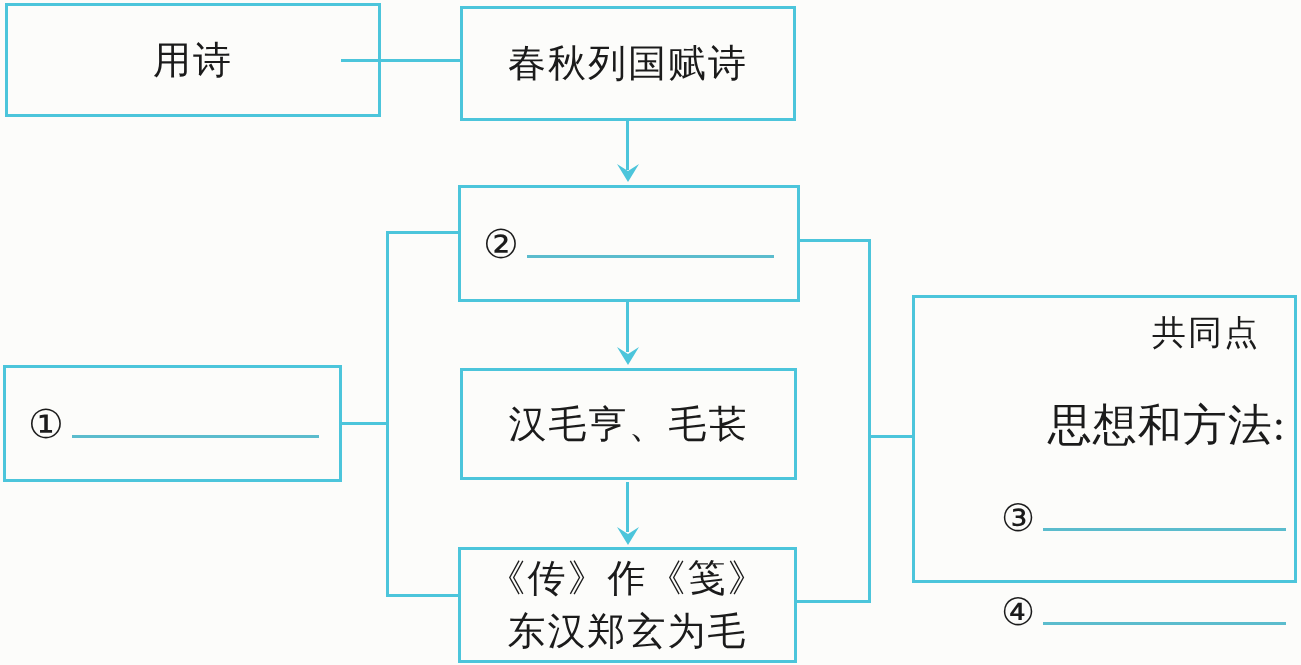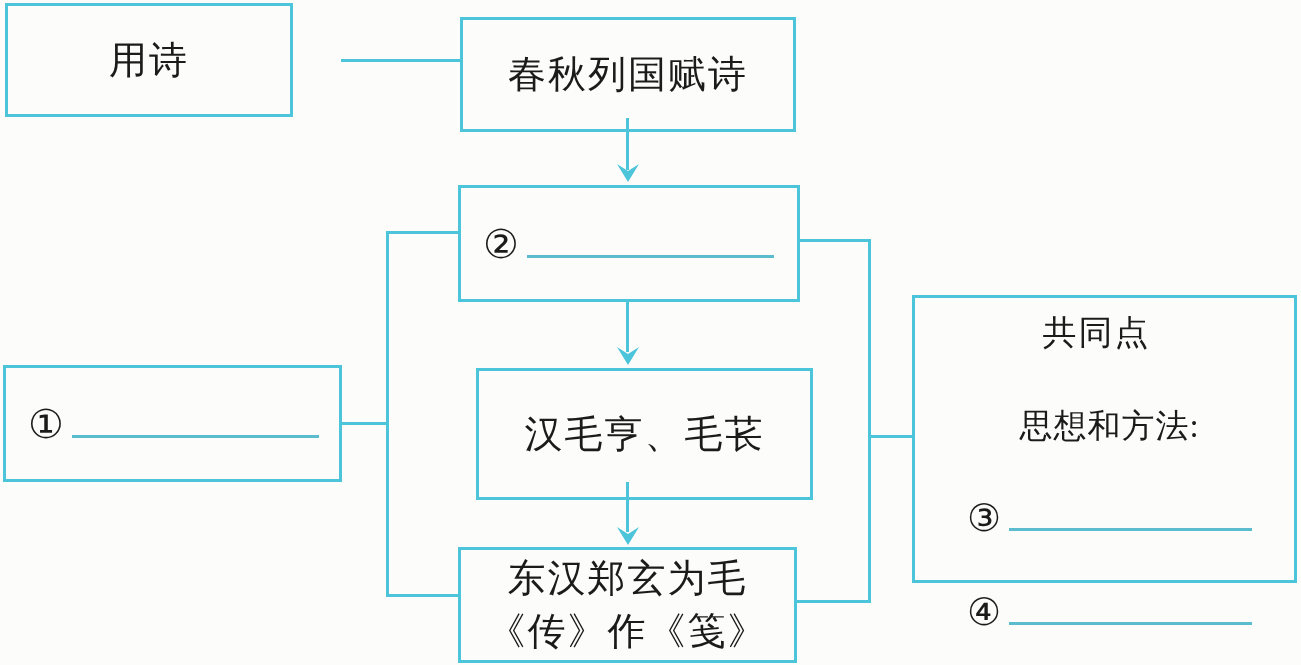--- a/index.html
+++ b/index.html
@@ -54,60 +54,60 @@
     display:inline-block;
     height:34px;
     border-bottom:3px solid var(--underline);
     margin-left:8px;
   }
   .w247{width:247px;}
   .w243{width:243px;}
   
   .common{
     justify-content:flex-start;
-    align-items:center;
+    align-items:flex-end;
     text-align:left;
-    padding:10px 16px 0 26px;
+    padding:10px 8px 0 26px;
     gap:48px;
   }
   .common .title-row{
     text-align:center;
     font-size:34px;
     letter-spacing:2px;
     line-height:50px;
     height:52px;
     margin-right:26px;
   }
   .common .text-row{
-    font-size:33px;
+    font-size:44px;
     letter-spacing:1px;
     line-height:40px;
     height:52px;
     display:flex;
     align-items:flex-end;
     white-space:nowrap;
   }
   .common .fill-row{
     height:52px;
     display:flex;
     align-items:baseline;
     padding-left:0;
   }
   .common .marker{font-size:38px;}
 </style>
 </head>
 <body>
 
 <div class="stage">
 
-  <div class="box" style="left:5px;top:3px;width:288px;height:114px;">
+  <div class="box" style="left:5px;top:3px;width:376px;height:114px;">
     <div class="label-lg">用诗</div>
   </div>
 
-  <div class="box" style="left:460px;top:17px;width:336px;height:115px;">
+  <div class="box" style="left:460px;top:6px;width:336px;height:115px;">
     <div class="label-lg">春秋列国赋诗</div>
   </div>
 
   <div class="hline" style="left:341px;top:59px;width:119px;"></div>
 
   <div class="vline" style="left:626px;top:118px;height:52px;"></div>
   <svg class="arrowhead" style="left:615px;top:163px;" viewBox="0 0 26 20">
     <path d="M2,1 L13,19 L24,1 L13,8 Z" fill="currentColor"></path>
   </svg>
 
@@ -116,32 +116,32 @@
       <span class="marker">②</span>
       <span class="blankline w247"></span>
     </div>
   </div>
 
   <div class="vline" style="left:626px;top:302px;height:50px;"></div>
   <svg class="arrowhead" style="left:615px;top:346px;" viewBox="0 0 26 20">
     <path d="M2,1 L13,19 L24,1 L13,8 Z" fill="currentColor"></path>
   </svg>
 
-  <div class="box" style="left:460px;top:368px;width:337px;height:132px;margin-left:16px;">
+  <div class="box" style="left:460px;top:368px;width:337px;height:112px;">
     <div class="label-lg">汉毛亨、毛苌</div>
   </div>
 
   <div class="vline" style="left:626px;top:482px;height:50px;"></div>
   <svg class="arrowhead" style="left:615px;top:526px;" viewBox="0 0 26 20">
     <path d="M2,1 L13,19 L24,1 L13,8 Z" fill="currentColor"></path>
   </svg>
 
   <div class="box" style="left:458px;top:547px;width:339px;height:116px;">
+    <div class="label-lg">《传》作《笺》</div>
     <div class="label-lg">东汉郑玄为毛</div>
-    <div class="label-lg">《传》作《笺》</div>
   </div>
 
   <div class="box" style="left:3px;top:365px;width:339px;height:117px;">
     <div class="blank-row">
       <span class="marker">①</span>
       <span class="blankline w247"></span>
     </div>
   </div>
 
   <div class="hline" style="left:386px;top:231px;width:75px;"></div>

